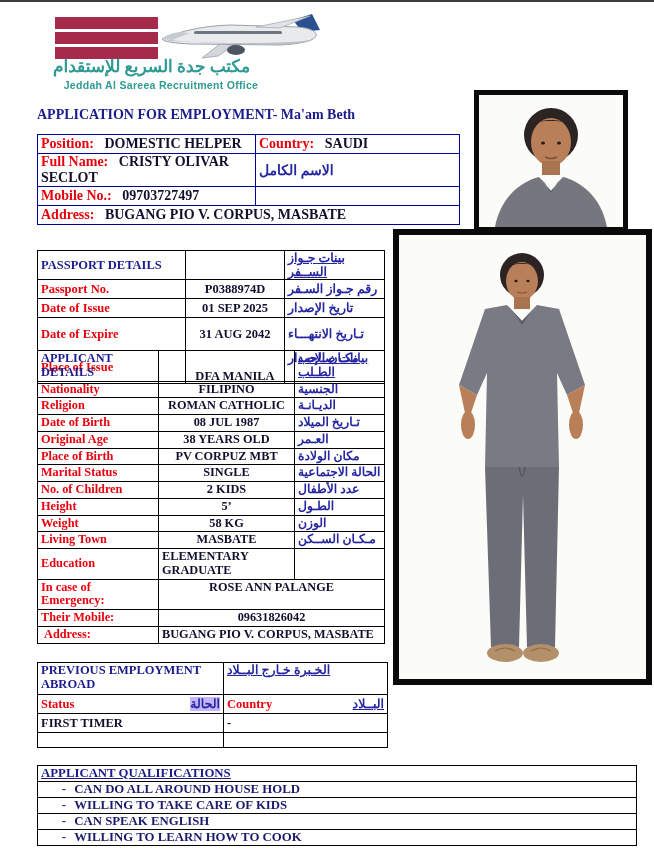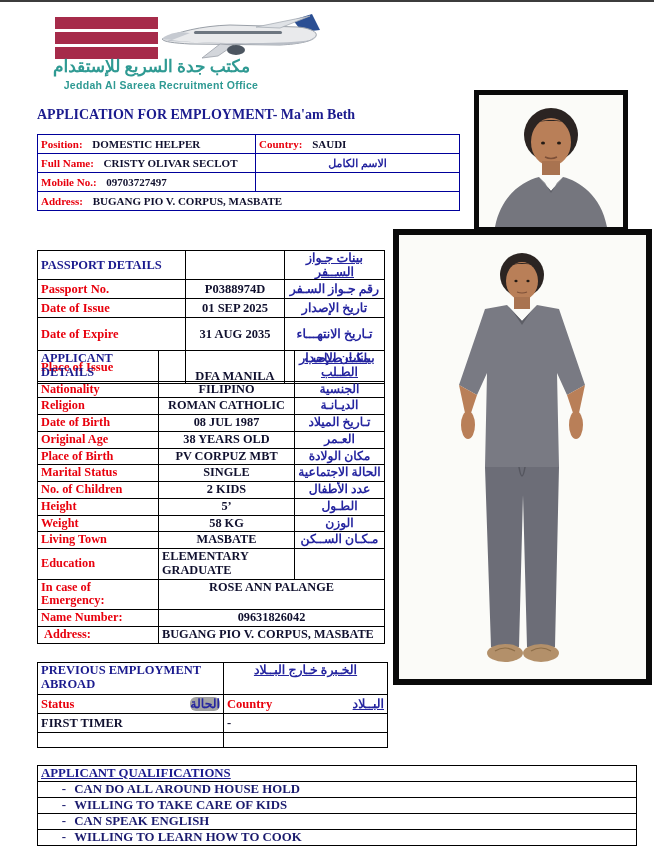--- a/index.html
+++ b/index.html
@@ -22,41 +22,41 @@
 
   
   .doc-title{position:absolute;left:37px;top:107px;font-size:14px;font-weight:bold;color:#1b1b8e;}
 
   
   table{border-collapse:collapse;table-layout:fixed;}
   td{padding:0 3px;vertical-align:middle;overflow:hidden;}
   .lbl{color:#e8000d;font-weight:bold;}
   .val{color:#10102e;font-weight:bold;}
   .hdr{color:#1b1b8e;font-weight:bold;}
-  .ar{color:#2626a0;font-weight:bold;direction:rtl;text-align:center;}
+  .ar{color:#2626a0;font-weight:bold;direction:rtl;text-align:left;}
   .u{text-decoration:underline;margin-left:28px;}
   .ctr{text-align:center;}
 
   
   .main-tbl{position:absolute;left:37px;top:134px;}
-  .main-tbl table{width:423px;font-size:11px;}
+  .main-tbl table{width:423px;font-size:14px;}
   .main-tbl td{border:1.6px solid #00009b;height:18px;}
   .main-tbl .val{margin-left:7px;}
 
   
   .blk td{border:1.4px solid #000;font-size:12.5px;line-height:1.12;}
   .pass-tbl{position:absolute;left:37px;top:250px;}
   .pass-tbl table{width:347px;}
   .app-tbl{position:absolute;left:37px;top:350px;}
   .app-tbl table{width:347px;}
   .app-tbl td{font-size:12.3px;padding-top:1px;padding-bottom:1px;}
   .prev-tbl{position:absolute;left:37px;top:662px;}
   .prev-tbl table{width:350px;}
   .bottom-val{vertical-align:bottom;}
-  .hl{background:#a3a3a3;border-radius:6px;}
+  .hl{background:#c4b5fd;}
   .split{display:flex;justify-content:space-between;align-items:center;}
 
   
   .qual-tbl{position:absolute;left:37px;top:765px;}
   .qual-tbl table{width:600px;}
   .qual-tbl td{border:1.5px solid #000;font-size:12.8px;height:15px;}
   .qual-item{color:#1b1b6e;font-weight:bold;}
   .dash{display:inline-block;width:14px;text-align:center;margin-left:16px;color:#1b1b6e;font-weight:bold;}
 
   
@@ -162,21 +162,21 @@
       <td class="val ctr">P0388974D</td>
       <td class="ar">رقم جـواز السـفر</td>
     </tr>
     <tr style="height:19px">
       <td class="lbl">Date of Issue</td>
       <td class="val ctr">01 SEP 2025</td>
       <td class="ar">تاريخ الإصدار</td>
     </tr>
     <tr style="height:33px">
       <td class="lbl">Date of Expire</td>
-      <td class="val ctr">31 AUG 2035</td>
+      <td class="val ctr">31 AUG 2042</td>
       <td class="ar">تـاريخ الانتهـــاء</td>
     </tr>
     <tr style="height:33px">
       <td class="lbl">Place of Issue</td>
       <td class="val ctr bottom-val">DFA MANILA</td>
       <td class="ar" style="vertical-align:top">مكـان الإصدار</td>
     </tr>
   </tbody>
     </table>
 </div>
@@ -272,21 +272,21 @@
     <tr>
       <td class="lbl">Education</td>
       <td class="val">ELEMENTARY GRADUATE</td>
       <td class="ar"></td>
     </tr>
     <tr>
       <td class="lbl" style="vertical-align:top">In case of Emergency:</td>
       <td class="val ctr" style="vertical-align:top" colspan="2">ROSE ANN PALANGE</td>
     </tr>
     <tr>
-      <td class="lbl">Name Number:</td>
+      <td class="lbl">Their Mobile:</td>
       <td class="val ctr" colspan="2">09631826042</td>
     </tr>
     <tr>
       <td class="lbl" style="vertical-align:top;padding-left:6px">Address:</td>
       <td class="val" style="vertical-align:top" colspan="2">BUGANG PIO V. CORPUS, MASBATE</td>
     </tr>
   </tbody>
     </table>
 </div>
 

